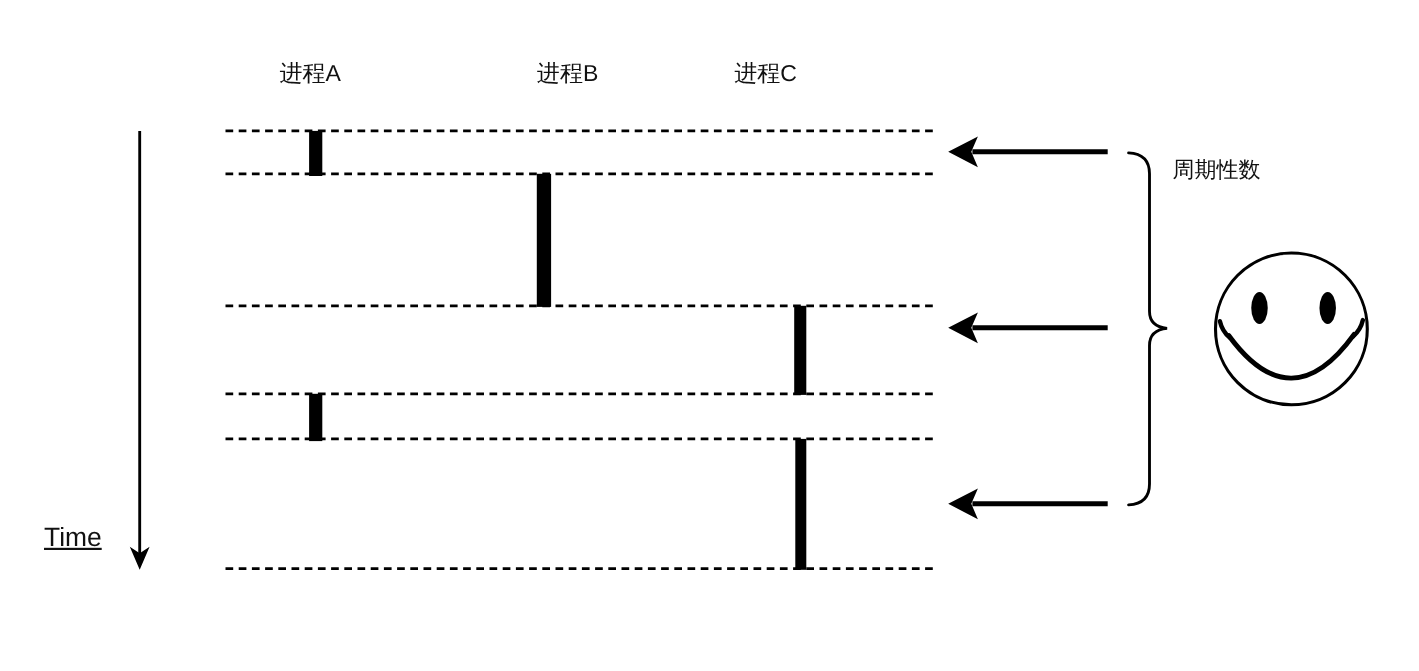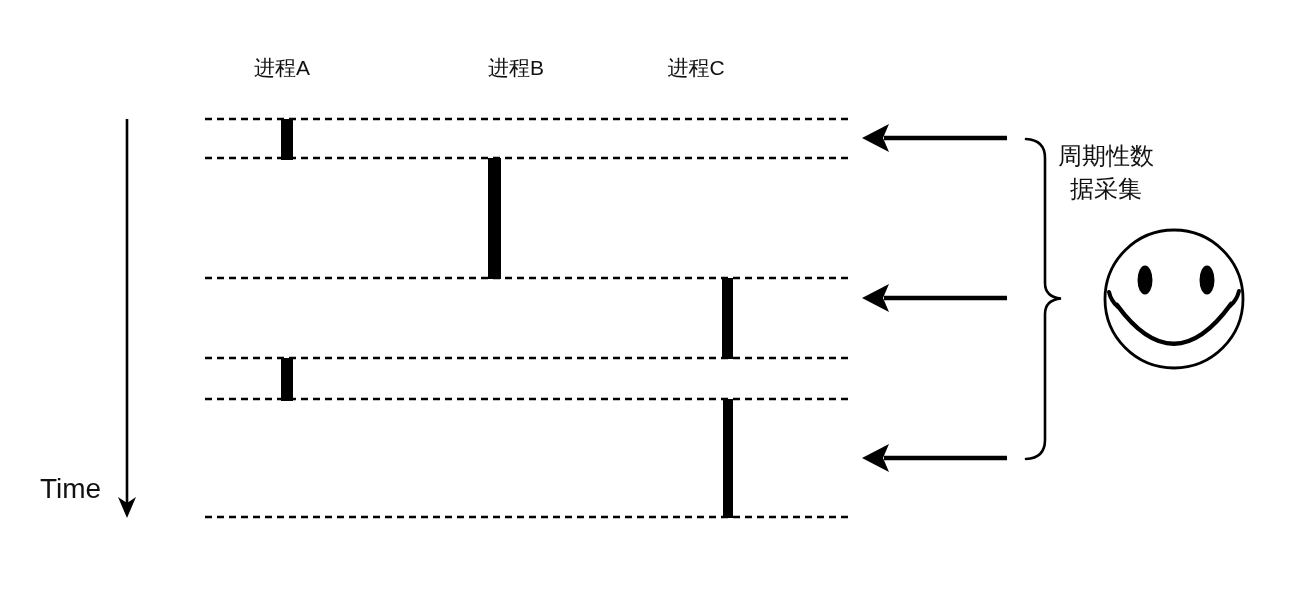--- a/index.html
+++ b/index.html
@@ -22,50 +22,50 @@
     transform: translateX(-50%);
     font-size: 21px;
     line-height: 26px;
     white-space: nowrap;
     color: #111111;
   }
   .time-label {
     position: absolute;
     left: 40px;
     top: 476px;
-    font-size: 28px;
+    font-size: 24px;
     line-height: 26px;
     color: #111111;
+    text-decoration: underline;
   }
   .annotation {
     position: absolute;
     left: 1040px;
     top: 139px;
     width: 132px;
     text-align: center;
-    font-size: 24px;
+    font-size: 20px;
     line-height: 33px;
     color: #111111;
     white-space: nowrap;
   }
 </style>
 </head>
 <body>
 
 <div class="stage">
 
   <div class="proc-label" style="left:282px">进程A</div>
   <div class="proc-label" style="left:516px">进程B</div>
   <div class="proc-label" style="left:696px">进程C</div>
 
   <div class="time-label">Time</div>
 
   <div class="annotation">
     <div>周期性数</div>
-    <div>据采集</div>
   </div>
 
   <svg class="gfx" width="1290" height="610" viewBox="0 0 1290 610">
 
     <g>
       <line x1="127" y1="119" x2="127" y2="504" stroke="#000000" stroke-width="2.6"></line>
       <polygon points="127,518 118,497 127,503 136,497" fill="#000000"></polygon>
     </g>
 
     <g stroke="#000000" stroke-width="2.5" stroke-dasharray="7 5">

